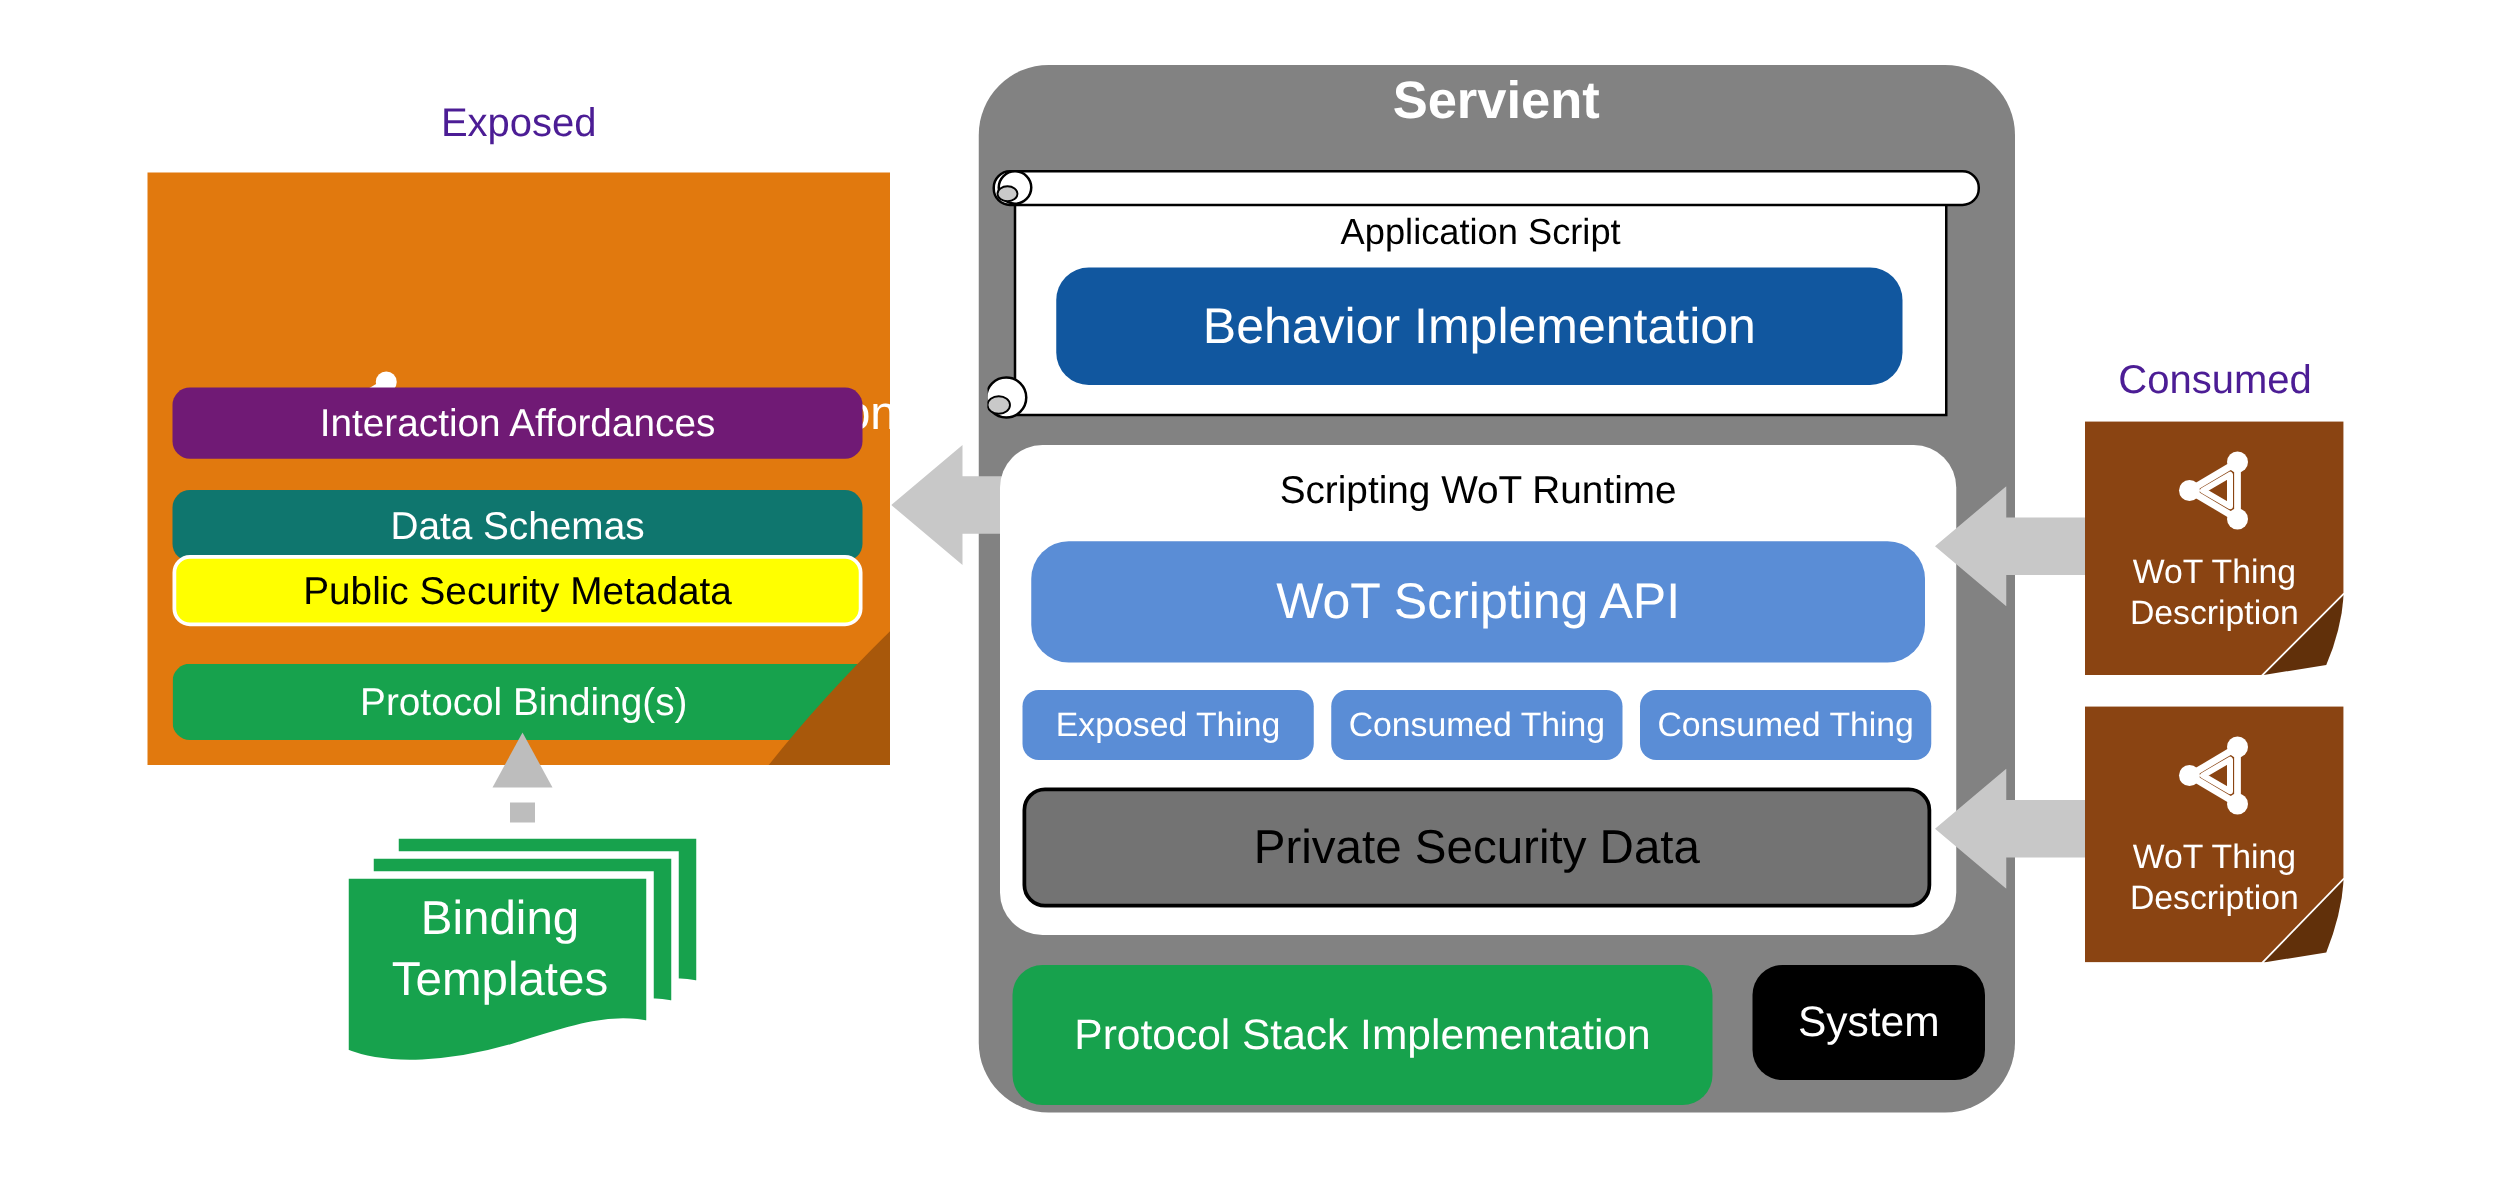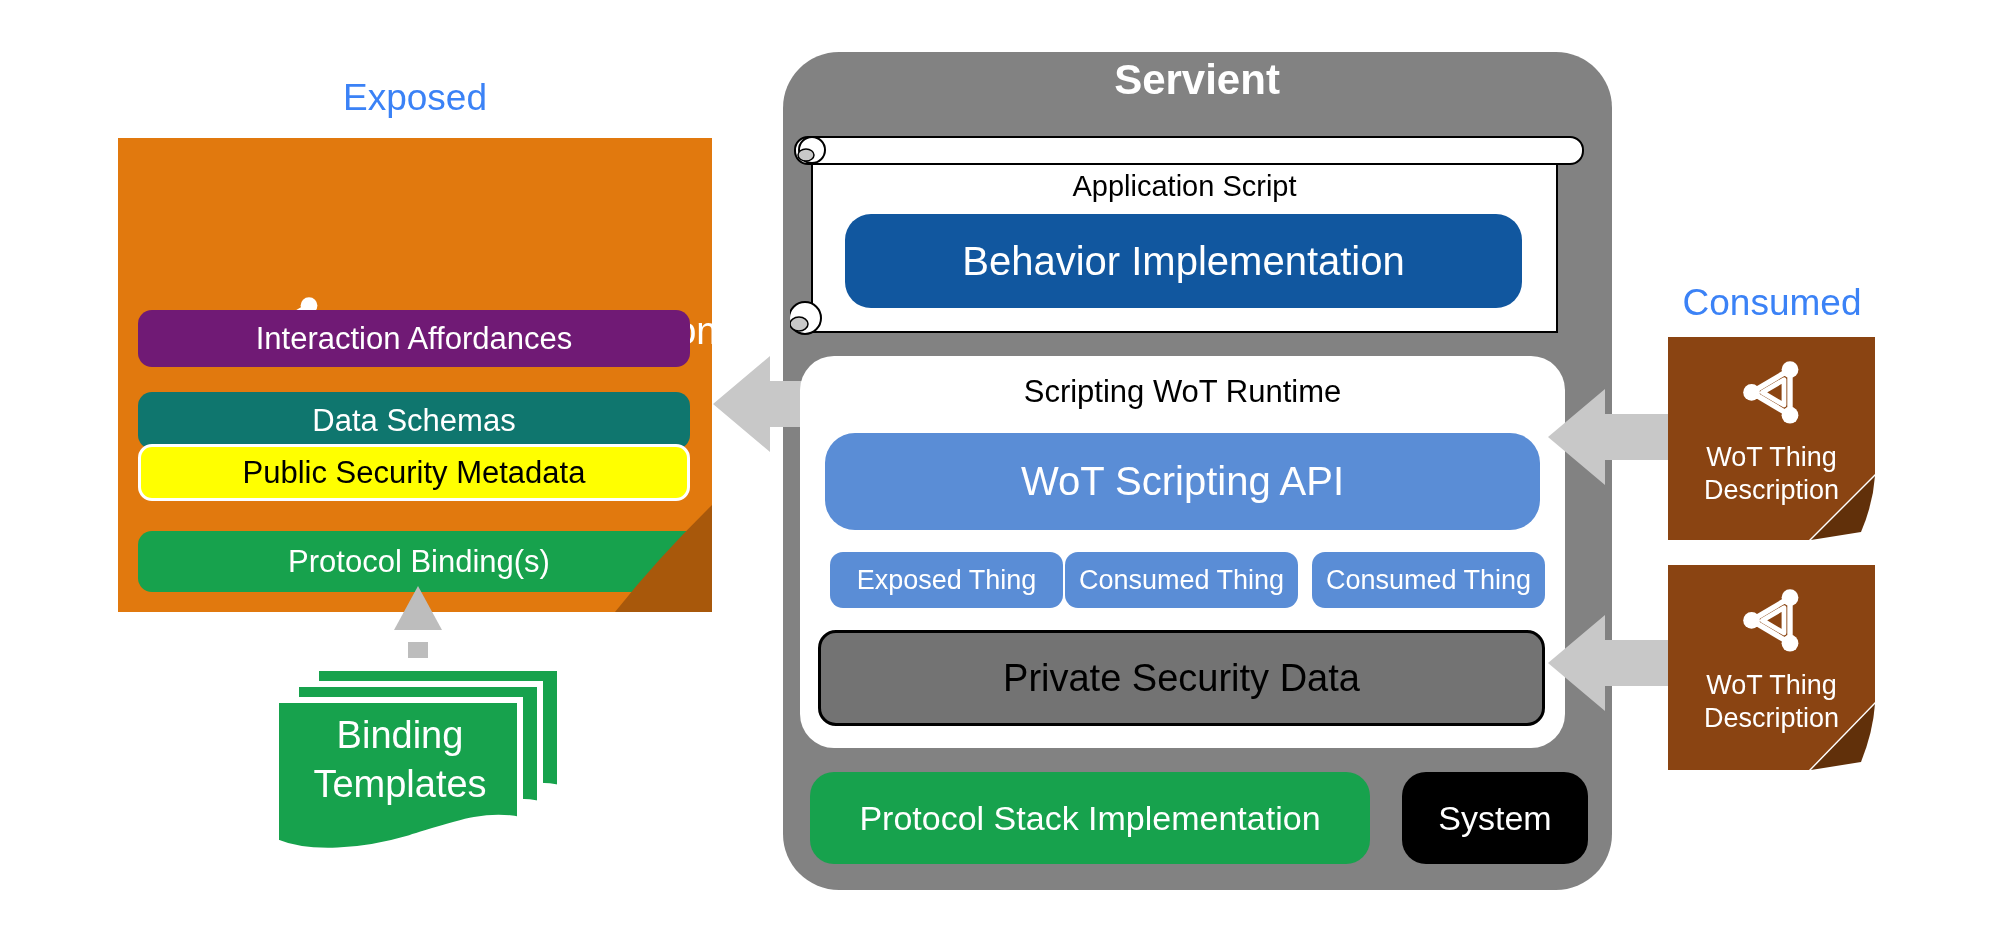--- a/index.html
+++ b/index.html
@@ -3,21 +3,21 @@
 <meta charset="utf-8">
 <style>
   html,body{margin:0;padding:0;background:#ffffff;}
   .canvas{
     position:relative;width:2000px;height:943px;background:#ffffff;overflow:hidden;
     font-family:"Liberation Sans","DejaVu Sans",sans-serif;
   }
   .abs{position:absolute;box-sizing:border-box;}
   .flex{display:flex;align-items:center;justify-content:center;text-align:center;}
   
-  .heading{font-size:37px;color:#3b82f6;}
+  .heading{font-size:32px;color:#4c1d95;}
   
   .exposed-box{left:118px;top:138px;width:594px;height:474px;background:#E1790E;}
   .td-title{left:215px;top:168px;width:500px;height:50px;justify-content:flex-start;
             color:#fff;font-size:38px;}
   .sec{left:20px;width:552px;height:57px;border-radius:14px;font-size:31px;color:#fff;}
   .sec-gray{top:105px;background:#8B8B8B;}
   .sec-teal1{top:172px;background:#701a75;}
   .sec-teal2{top:230px;background:#0f766e;margin-top:24px;}
   .sec-yellow{top:306px;background:#FFFF00;color:#000;border:3px solid #fff;}
   .sec-green{top:393px;width:562px;height:61px;background:#17A24D;border-radius:14px;
@@ -27,24 +27,24 @@
   .servient-title{left:797px;top:56px;width:800px;height:48px;color:#fff;font-size:42px;font-weight:bold;}
   .app-script-label{left:812px;top:168px;width:745px;height:36px;color:#000;font-size:29px;}
   .behavior-box{left:845px;top:214px;width:677px;height:94px;background:#11579F;border-radius:26px;
                 color:#fff;font-size:40px;}
   
   .runtime-box{left:800px;top:356px;width:765px;height:392px;background:#fff;border-radius:34px;}
   .runtime-title{left:0;top:16px;width:765px;height:40px;color:#000;font-size:31px;}
   .api-box{left:25px;top:77px;width:715px;height:97px;background:#5A8DD6;border-radius:30px;
            color:#fff;font-size:40px;}
   .thing{top:196px;width:233px;height:56px;background:#5A8DD6;border-radius:13px;color:#fff;font-size:27px;}
-  .thing1{left:18px;margin-left:12px;} .thing2{left:265px;} .thing3{left:512px;}
+  .thing1{left:18px;} .thing2{left:265px;} .thing3{left:512px;}
   .psd-box{left:18px;top:274px;width:727px;height:96px;background:#737373;border:3px solid #000;
            border-radius:18px;color:#000;font-size:38px;}
-  .psi-box{left:810px;top:772px;width:560px;height:92px;background:#17A24D;border-radius:24px;
+  .psi-box{left:810px;top:772px;width:560px;height:112px;background:#17A24D;border-radius:24px;
            color:#fff;font-size:34px;}
   .system-box{left:1402px;top:772px;width:186px;height:92px;background:#000;border-radius:24px;
               color:#fff;font-size:34px;}
   
   .consumed-heading{left:1647px;top:284px;width:250px;height:38px;}
   .brown-box{left:1668px;width:207px;background:#8A4412;display:flex;flex-direction:column;
              align-items:center;padding-top:22px;
              clip-path:polygon(0 0,100% 0,100% 137px,141px 100%,0 100%);}
   .brown-box-1{top:337px;height:203px;}
   .brown-box-2{top:565px;height:205px;}

